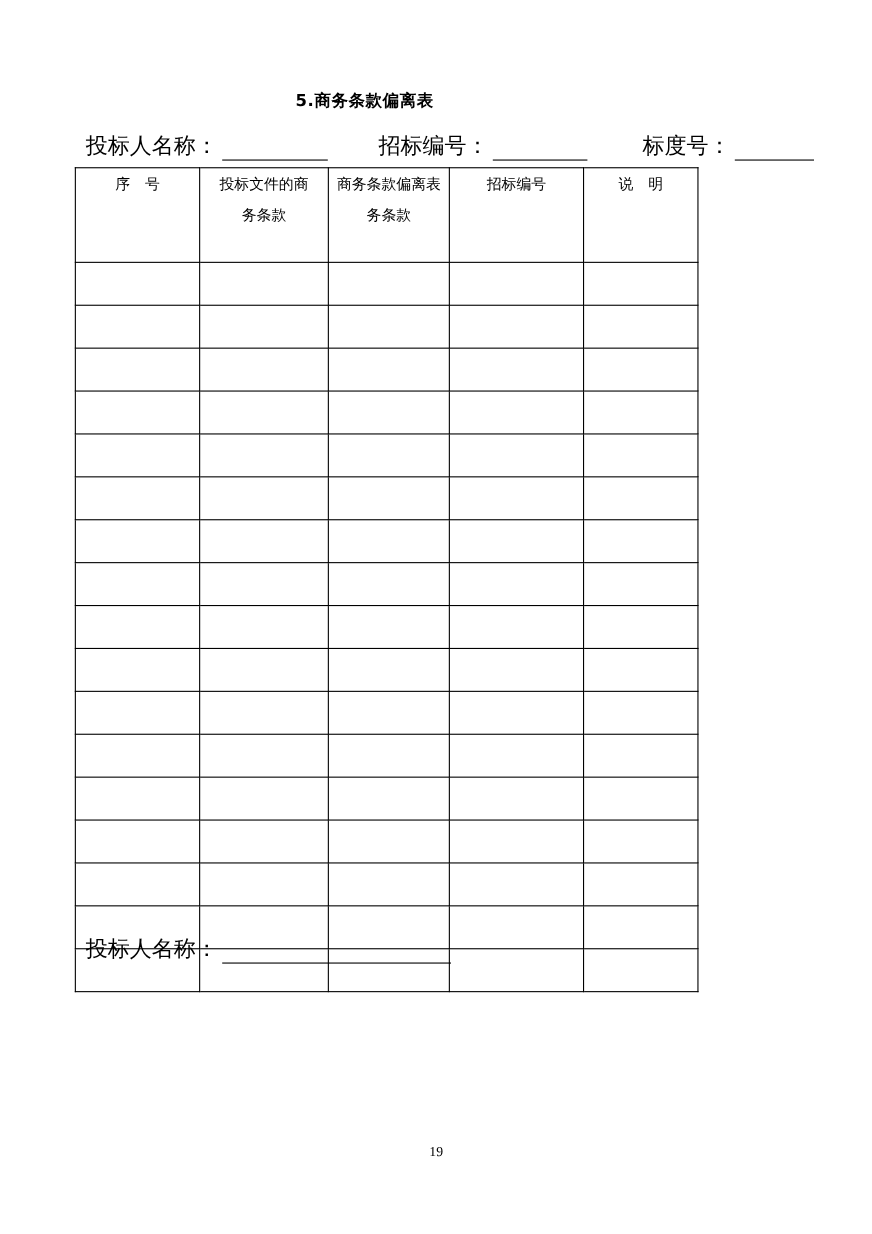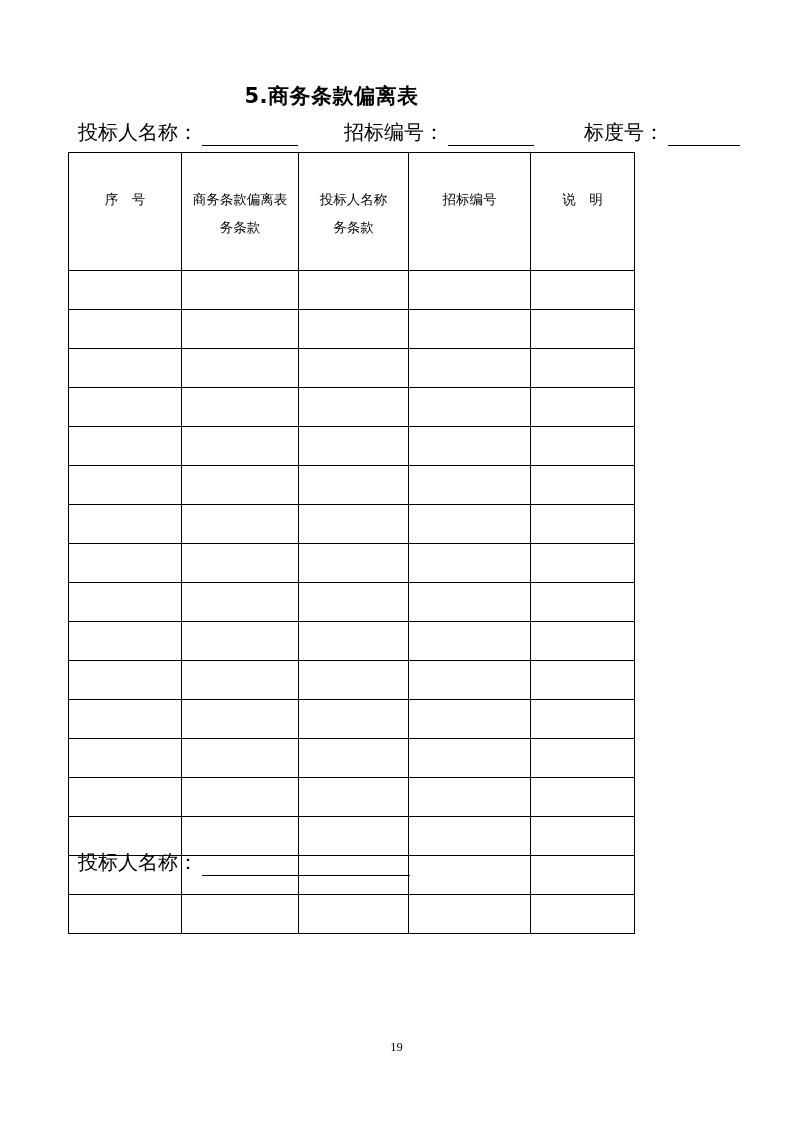--- a/index.html
+++ b/index.html
@@ -22,21 +22,21 @@
     height: 1122px;
     box-sizing: border-box;
   }
   .title {
     position: absolute;
     top: 82px;
     left: 0;
     width: 663px;
     text-align: center;
     font-family: "DejaVu Sans", "Liberation Sans", sans-serif;
-    font-size: 21px;
+    font-size: 15px;
     font-weight: bold;
     letter-spacing: 0.5px;
   }
   .header-fields {
     position: absolute;
     top: 126px;
     left: 78px;
     width: 556px;
     height: 20px;
     font-size: 14.5px;
@@ -75,21 +75,21 @@
     border: 1px solid #000;
     padding: 0;
     font-size: 13.5px;
     text-align: center;
     vertical-align: middle;
     height: 38px;
   }
   table.deviation tr.head td {
     height: 84px;
     vertical-align: top;
-    padding-top: 33px;
+    padding-top: 1px;
     line-height: 28px;
   }
   .col1 { width: 113px; }
   .col2 { width: 117px; }
   .col3 { width: 110px; }
   .col4 { width: 122px; }
   .col5 { width: 104px; }
   .head-text {
     display: block;
     padding: 0 6px;
@@ -148,25 +148,25 @@
         <col class="col4">
         <col class="col5">
     </colgroup>
     <tbody>
       <tr class="head">
         <td>
           <span class="head-text">序　号</span>
           <span class="head-text"></span>
         </td>
         <td>
+          <span class="head-text">投标文件的商</span>
+          <span class="head-text">务条款</span>
+        </td>
+        <td>
           <span class="head-text">商务条款偏离表</span>
-          <span class="head-text">务条款</span>
-        </td>
-        <td>
-          <span class="head-text">投标人名称</span>
           <span class="head-text">务条款</span>
         </td>
         <td>
           <span class="head-text">招标编号</span>
           <span class="head-text"></span>
         </td>
         <td>
           <span class="head-text">说　明</span>
           <span class="head-text"></span>
         </td>

